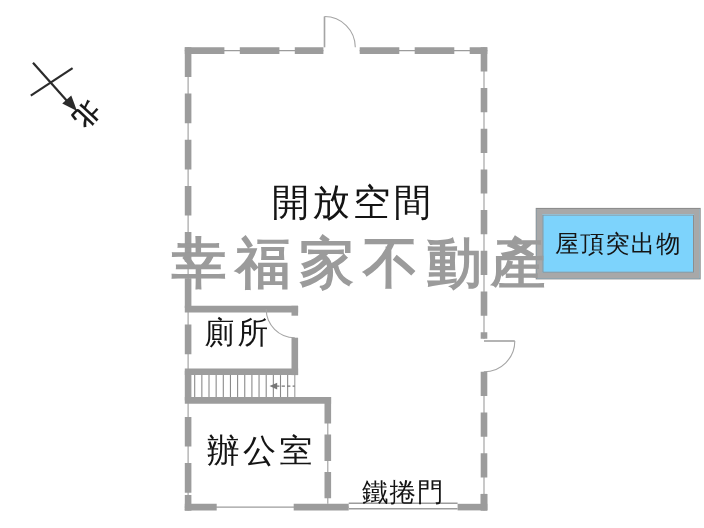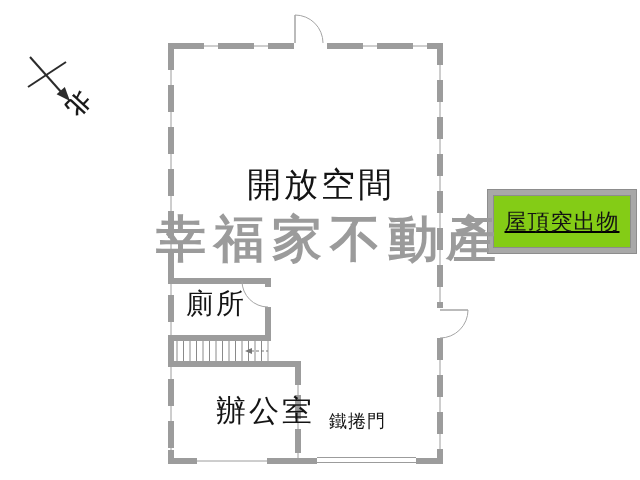--- a/index.html
+++ b/index.html
@@ -26,36 +26,35 @@
   .plan-label {
     position: absolute;
     color: #141414;
     font-family: "Liberation Serif", serif;
     white-space: nowrap;
     z-index: 2;
     line-height: 1;
   }
   .label-open-space { left: 247px; top: 168px; font-size: 34px; letter-spacing: 3px; }
   .label-toilet     { left: 186px; top: 290px; font-size: 28px; letter-spacing: 2px; }
-  .label-office     { left: 188px; top: 396px; font-size: 30px; letter-spacing: 3px; margin-left: 28px; }
-  .label-shutter    { left: 329px; top: 412px; font-size: 18px; letter-spacing: 1px; }
+  .label-office     { left: 188px; top: 396px; font-size: 30px; letter-spacing: 3px; }
+  .label-shutter    { left: 329px; top: 436px; font-size: 24px; letter-spacing: 1px; }
   .roof-box {
     position: absolute;
     left: 488px;
     top: 190px;
     width: 138px;
     height: 53px;
     border: 5px solid #a8a8a8;
     box-shadow: 0 0 0 1px #8d8d8d, inset 0 0 0 1px #8d8d8d;
-    background: #84cc16;
+    background: #7dd3fc;
     display: flex;
     align-items: center;
     justify-content: center;
     z-index: 2;
-    text-decoration: underline;
   }
   .roof-box span {
     font-size: 22px;
     color: #141414;
     letter-spacing: 1px;
   }
   .north-label {
     position: absolute;
     left: 60px;
     top: 90px;

